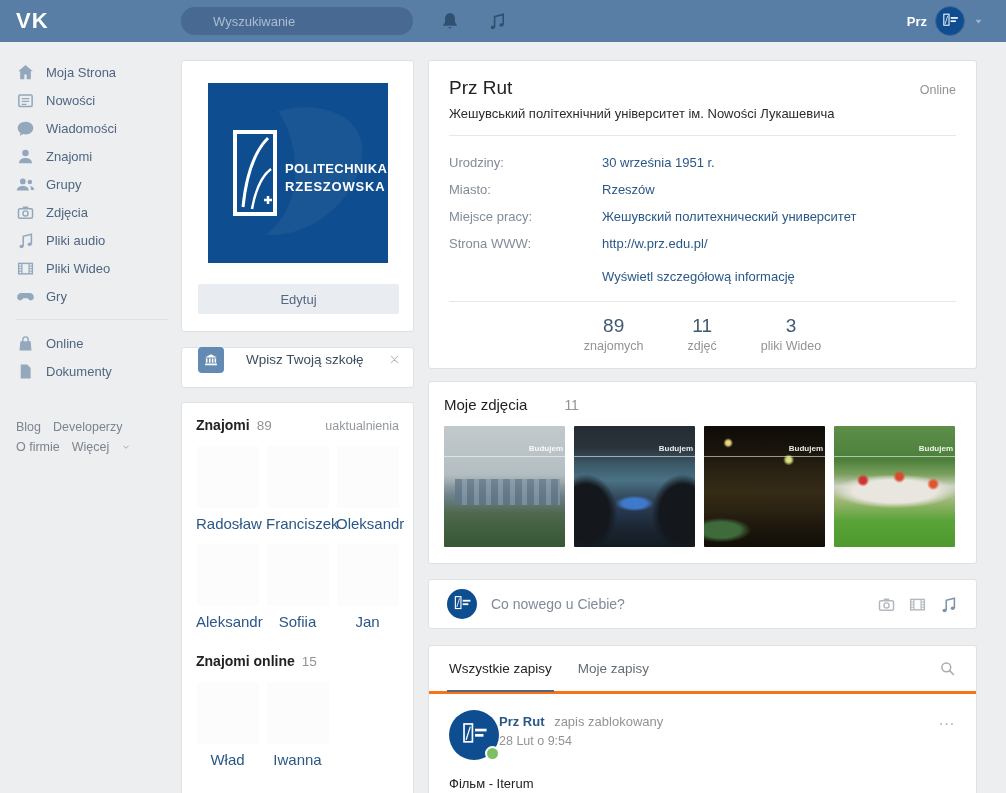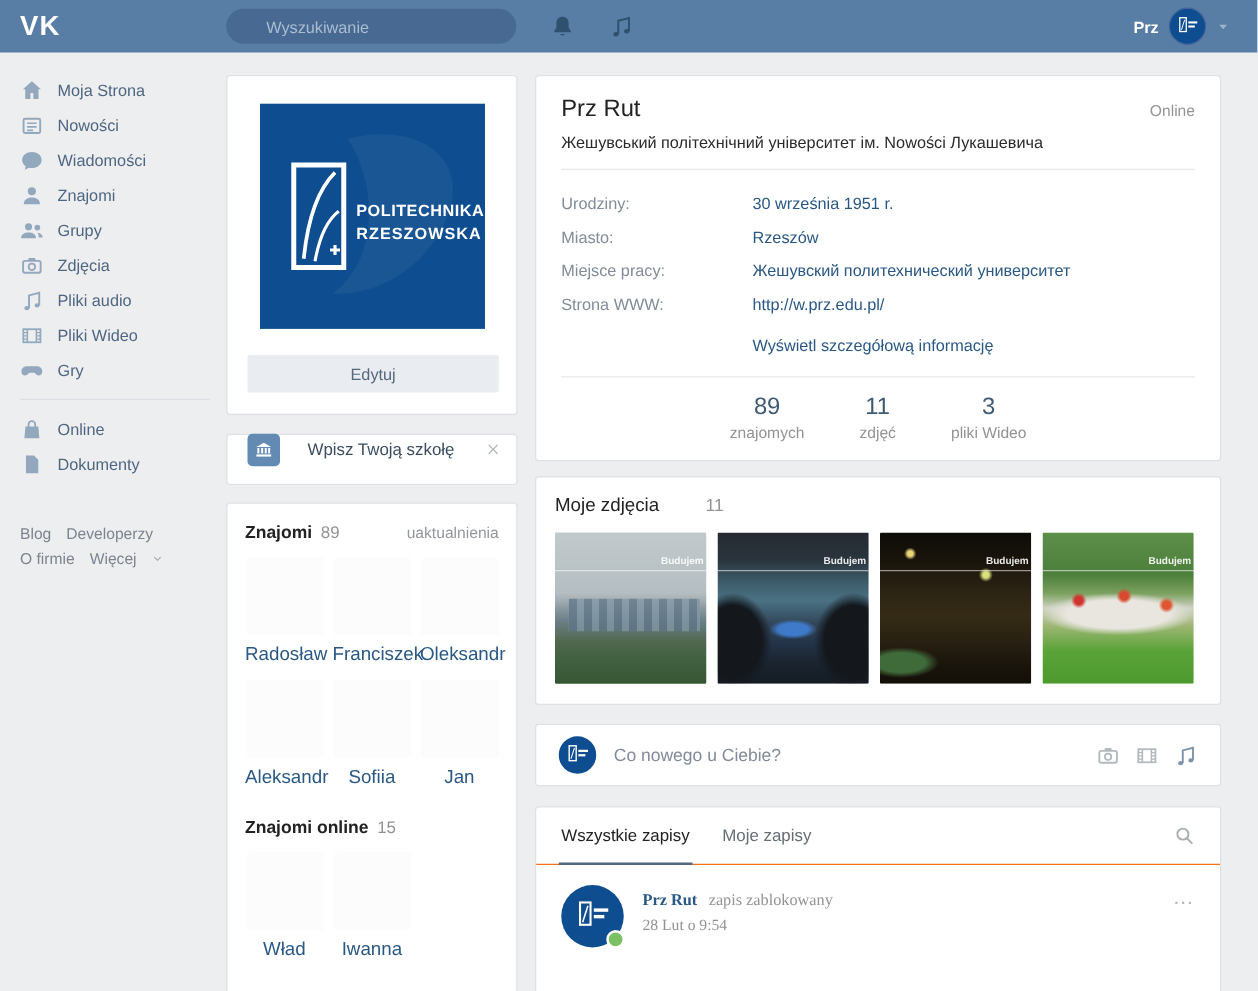--- a/index.html
+++ b/index.html
@@ -100,32 +100,32 @@
     radial-gradient(ellipse 62% 17% at 50% 54%,#e9e6df 0 55%,rgba(0,0,0,0) 82%),
     linear-gradient(180deg,#5d8f49 0%,#4c7f3b 28%,#7ba05e 40%,#cfd2c4 50%,#9cb673 62%,#5aa338 78%,#4d9a2e 100%);}
   .composer-card{margin-top:15px;height:50px;display:flex;align-items:center;padding:0 18px;}
   .comp-ava{width:30px;height:30px;border-radius:50%;background:#0e4d8f;display:flex;align-items:center;justify-content:center;flex:0 0 auto;cursor:pointer;}
   .comp-text{margin-left:14px;color:#828a99;font-size:14px;flex:1;cursor:text;}
   .comp-icons{display:flex;gap:12px;align-items:center;}
   .comp-icons svg{width:19px;height:19px;cursor:pointer;}
   .ci-gray{color:#b3b9bf;}
   .ci-blue{color:#7d93a8;}
   .wall-card{margin-top:16px;min-height:152px;}
-  .wall-tabs{display:flex;align-items:stretch;height:45px;border-bottom:1px solid #f97316;padding:0 20px;}
+  .wall-tabs{display:flex;align-items:stretch;height:45px;border-bottom:3px solid #f97316;padding:0 20px;}
   .wtab{display:flex;align-items:center;margin-right:26px;font-size:13.5px;cursor:pointer;position:relative;color:#656d75;}
   .wtab.active{color:#222;}
   .wtab.active::after{content:"";position:absolute;left:-2px;right:-2px;bottom:-1px;height:2px;background:#55677d;}
   .wall-search{margin-left:auto;display:flex;align-items:center;}
   .wall-search svg{width:17px;height:17px;color:#a8aeb4;cursor:pointer;}
   .post{padding:16px 20px 0;position:relative;}
   .post-head{display:flex;}
   .post-ava{width:50px;height:50px;border-radius:50%;background:#0e4d8f;position:relative;flex:0 0 auto;cursor:pointer;
     display:flex;align-items:center;justify-content:center;}
   .post-online-dot{position:absolute;right:-1px;bottom:-1px;width:11px;height:11px;border-radius:50%;background:#7bc062;border:2px solid #fff;}
-  .post-meta{margin-left:15px;padding-top:4px;font-family:Liberation Serif, serif;}
+  .post-meta{padding-top:4px;}
   .post-author{font-weight:bold;color:#2a5885;font-size:13px;cursor:pointer;display:inline;}
   .post-badge{color:#939393;font-size:13px;margin-left:6px;display:inline;}
   .post-date{color:#939393;font-size:12.5px;margin-top:5px;cursor:pointer;}
   .post-menu{position:absolute;right:20px;top:22px;color:#aeb5bc;font-size:17px;letter-spacing:1px;cursor:pointer;line-height:8px;}
   .post-text{margin-top:16px;font-size:13px;color:#222;}
   svg{display:block;}
 </style>
 </head>
 <body>
 
@@ -512,16 +512,17 @@
         </span>
         <div class="post-meta">
           <div>
             <span class="post-author">Prz Rut</span>
             <span class="post-badge">zapis zablokowany</span>
           </div>
           <div class="post-date">28 Lut o 9:54</div>
         </div>
       </div>
       <span class="post-menu">…</span>
+      <div class="post-text">Фільм - Iterum</div>
     </div>
   </div>
 
 </div>
 
 </body></html>

